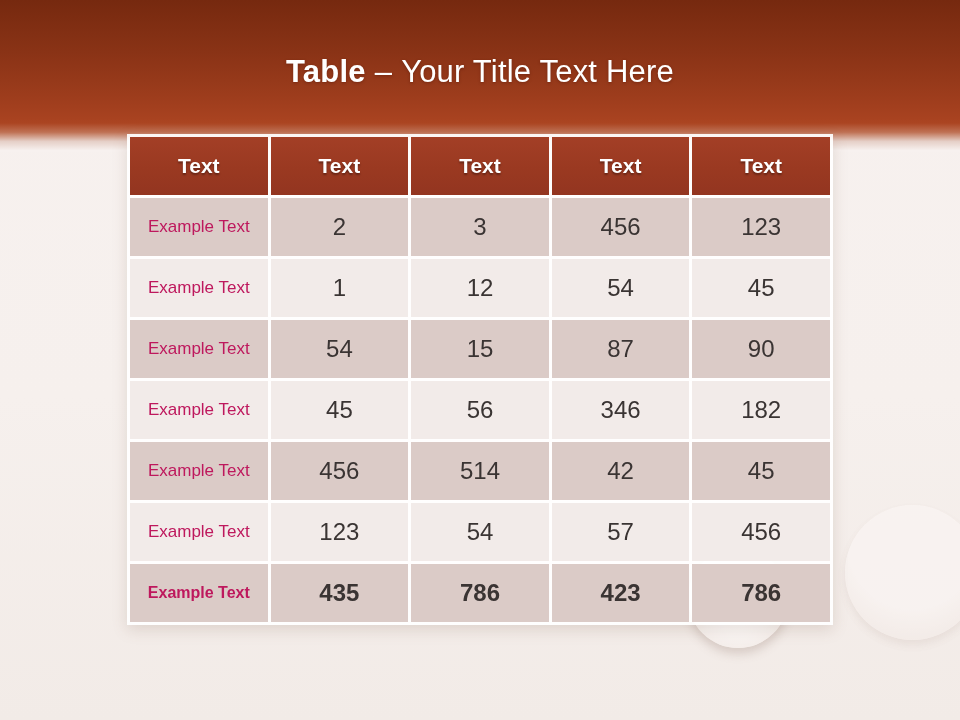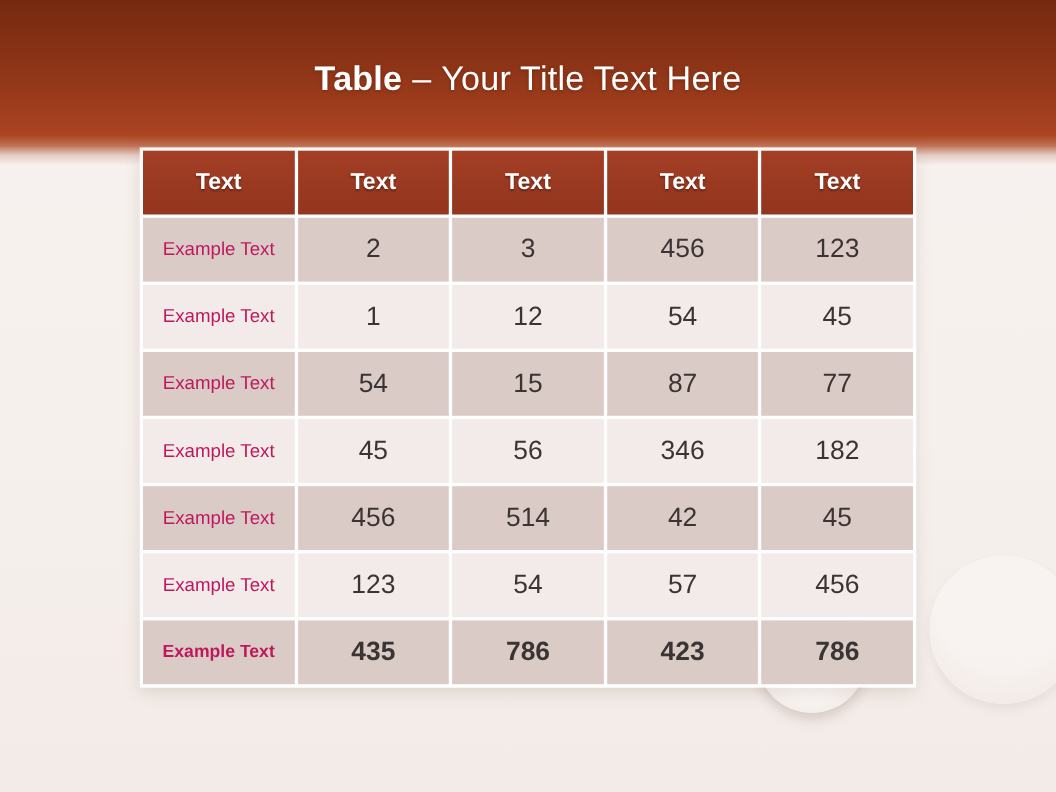--- a/index.html
+++ b/index.html
@@ -152,21 +152,21 @@
             <td>1</td>
             <td>12</td>
             <td>54</td>
             <td>45</td>
           </tr>
           <tr class="odd">
             <td class="label">Example Text</td>
             <td>54</td>
             <td>15</td>
             <td>87</td>
-            <td>77</td>
+            <td>90</td>
           </tr>
           <tr class="even">
             <td class="label">Example Text</td>
             <td>45</td>
             <td>56</td>
             <td>346</td>
             <td>182</td>
           </tr>
           <tr class="odd">
             <td class="label">Example Text</td>

